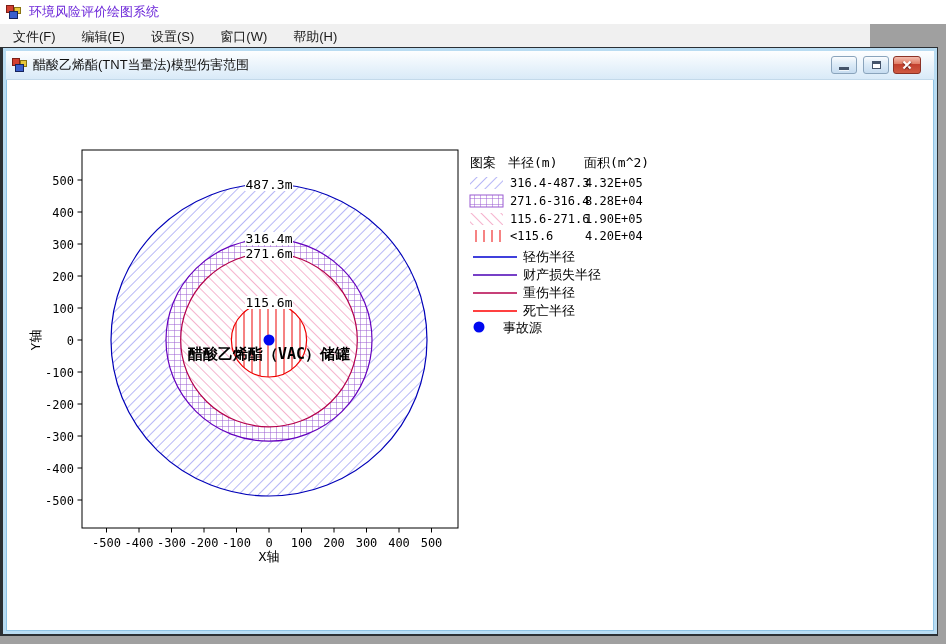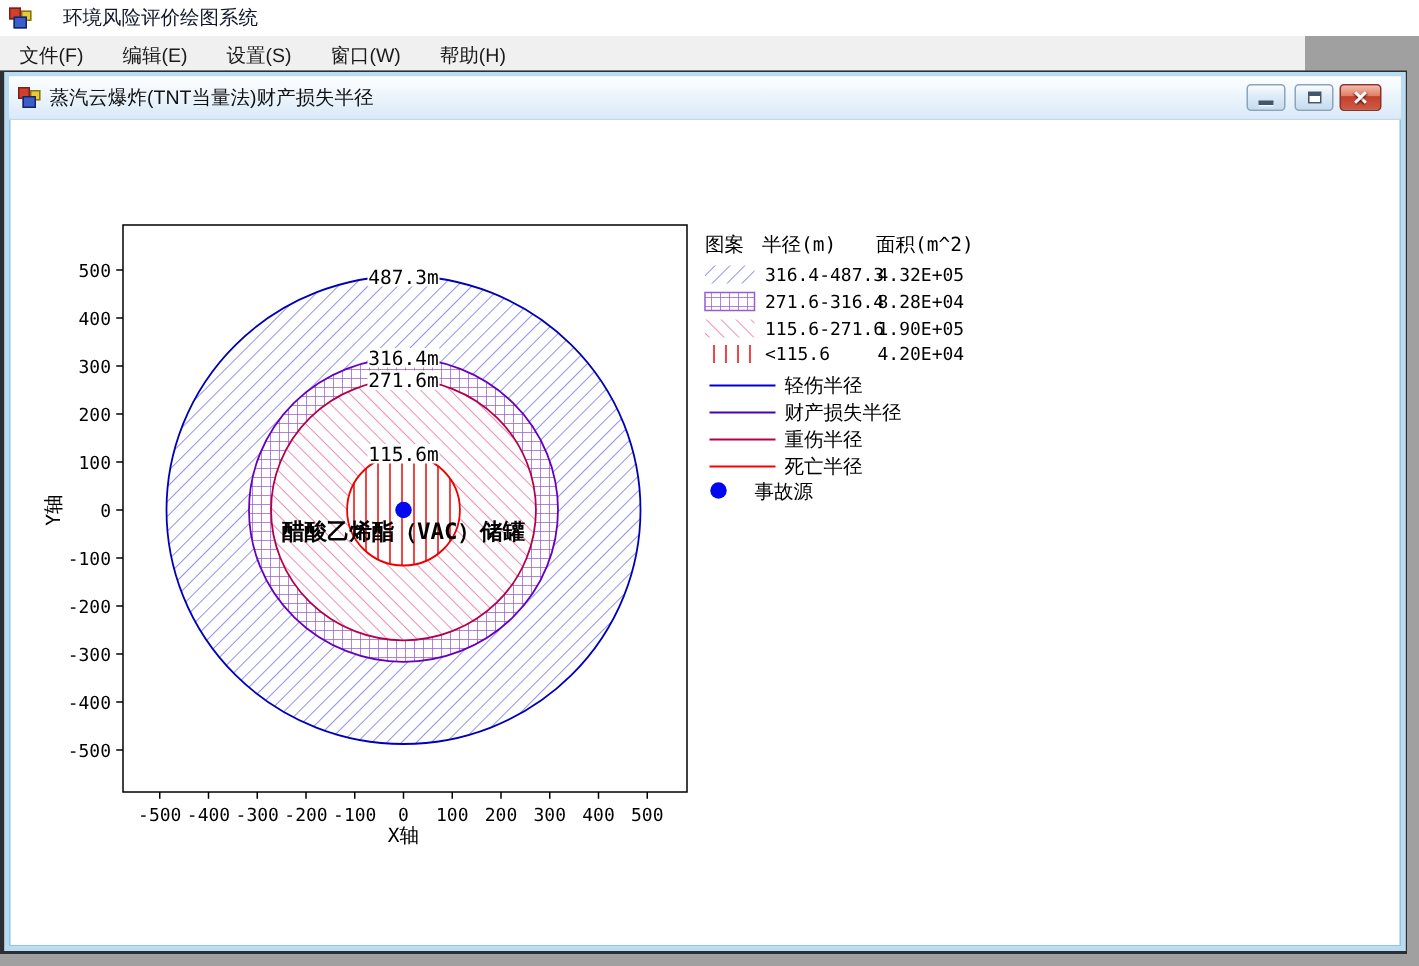--- a/index.html
+++ b/index.html
@@ -7,21 +7,21 @@
     width:946px;height:644px;position:relative;overflow:hidden;
     background:#a0a0a0;
     font-family:"Liberation Sans", sans-serif;
     -webkit-font-smoothing:none;
   }
   
   .titlebar{
     position:absolute;left:0;top:0;width:946px;height:24px;
     background:#ffffff;display:flex;align-items:center;
   }
-  .titlebar .app-title{font-size:13px;color:#0f172a;margin-left:21px;}
+  .titlebar .app-title{font-size:13px;color:#6d28d9;margin-left:8px;}
   .menubar{
     position:absolute;left:0;top:24px;width:870px;height:23px;
     background:#f0f0f0;display:flex;align-items:stretch;
   }
   .menu-item{
     font-size:13px;color:#1a1a1a;padding:4px 13px 0 13px;cursor:default;
   }
   
   .form-icon{position:relative;width:15px;height:14px;display:inline-block;margin-left:6px;flex:none;}
   .form-icon .fi-r{position:absolute;left:0;top:0;width:6px;height:6px;background:#d23f31;border:1px solid #7d1f16;}
@@ -96,21 +96,21 @@
 </div>
 
 <div class="mdi">
   <div class="child-window">
     <div class="child-titlebar">
       <span class="form-icon">
           <i class="fi-r"></i>
           <i class="fi-y"></i>
           <i class="fi-b"></i>
         </span>
-      <span class="child-title">蒸汽云爆炸(TNT当量法)财产损失半径</span>
+      <span class="child-title">醋酸乙烯酯(TNT当量法)模型伤害范围</span>
       <div class="win-buttons">
         <div class="win-btn btn-min">
             <span class="glyph-min"></span>
           </div>
         <div class="win-btn btn-restore">
             <span class="glyph-restore"></span>
           </div>
         <div class="win-btn btn-close">
             <span class="glyph-close">
               <i></i>

